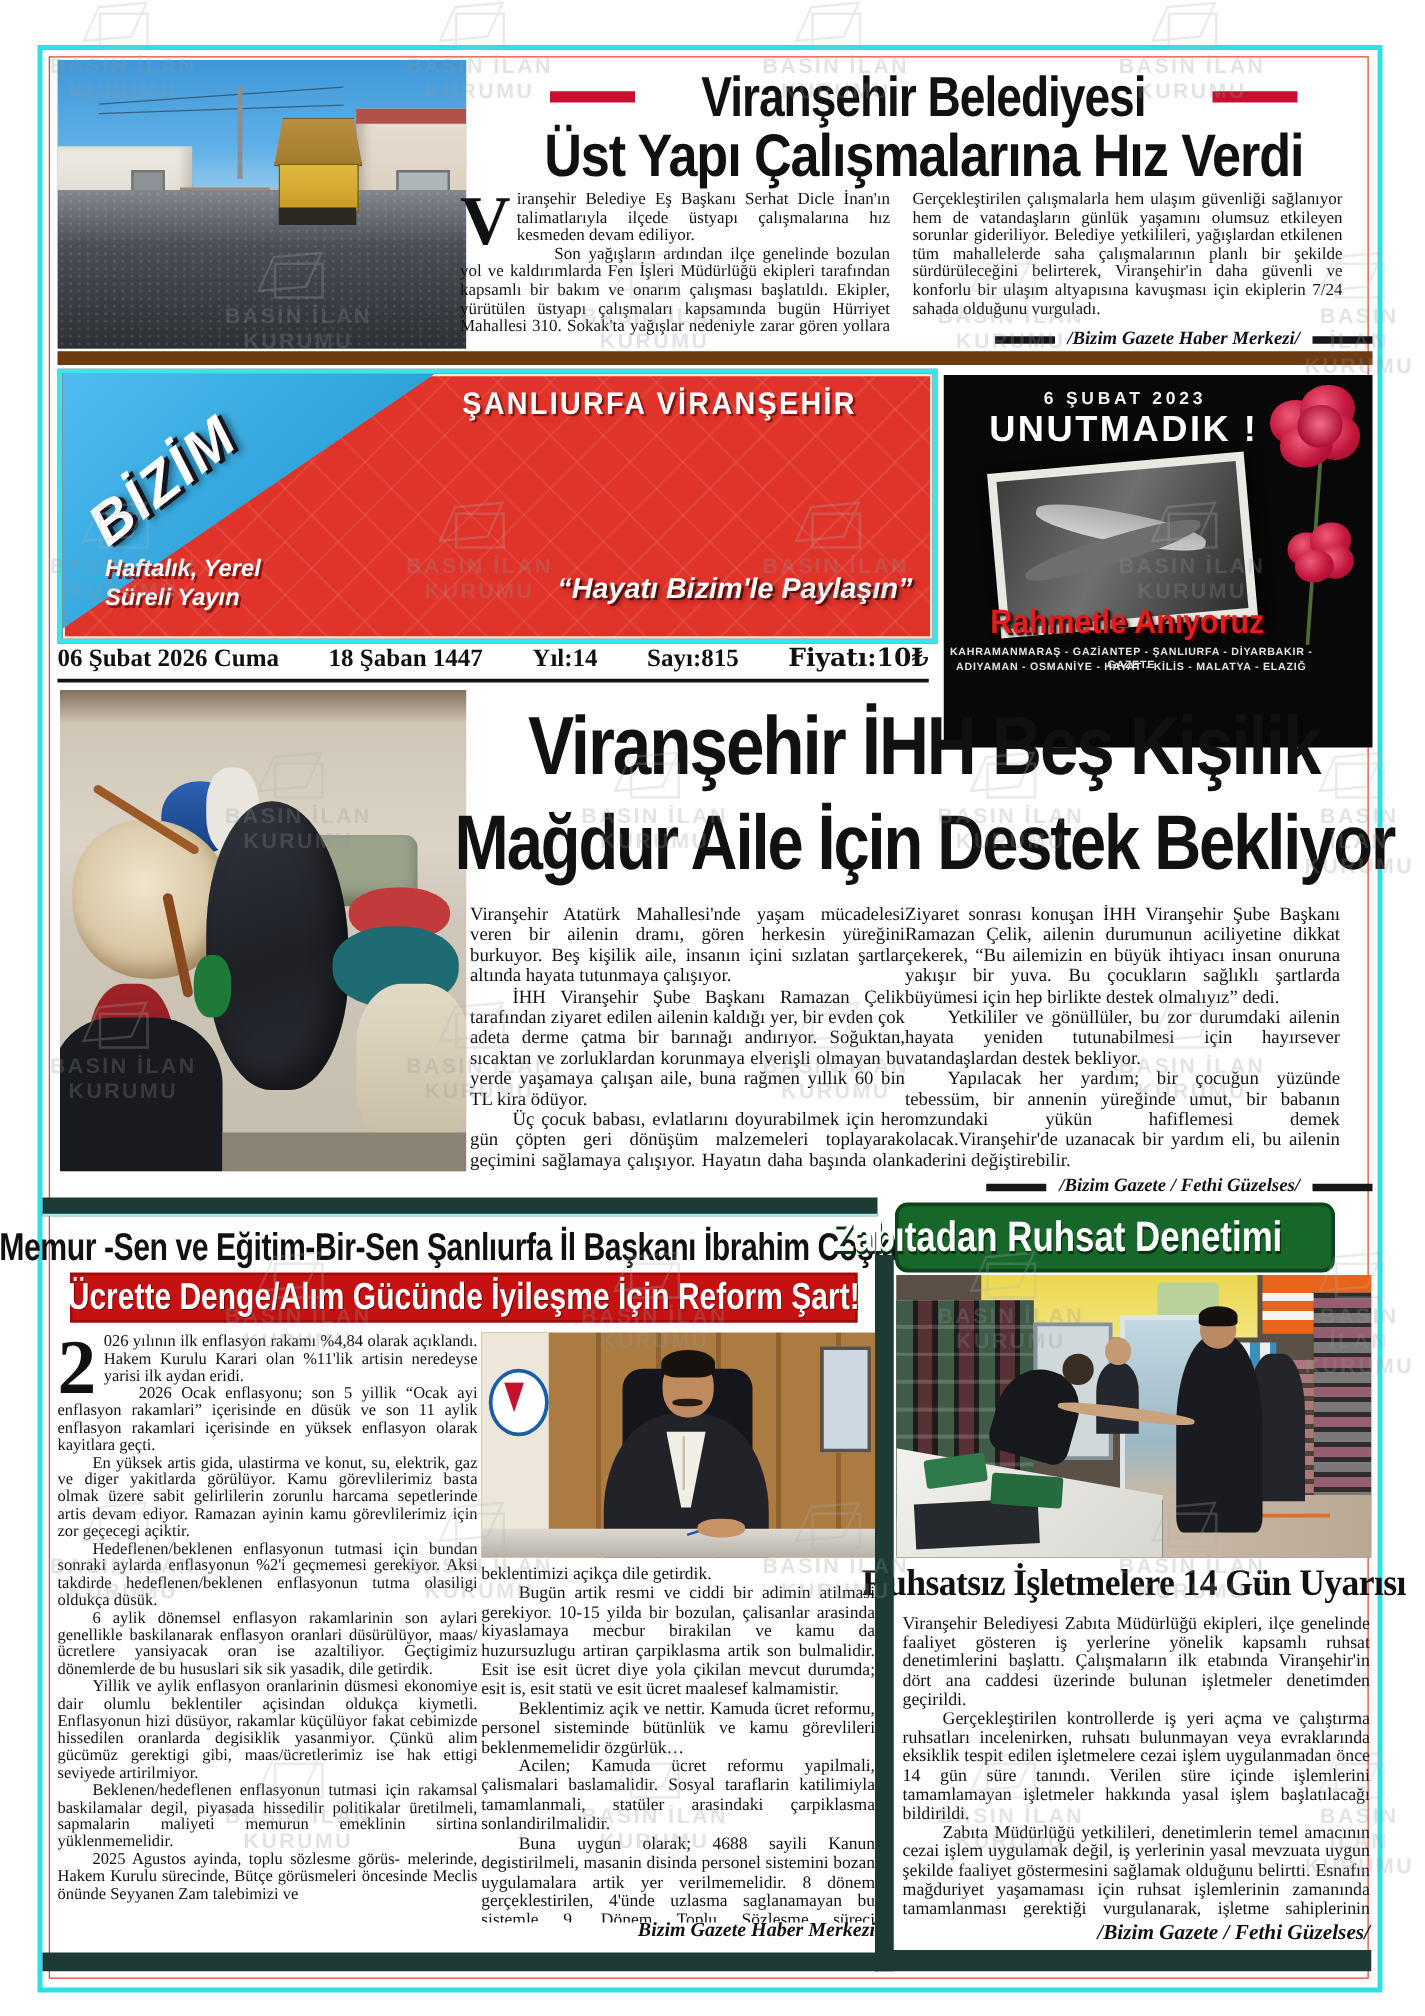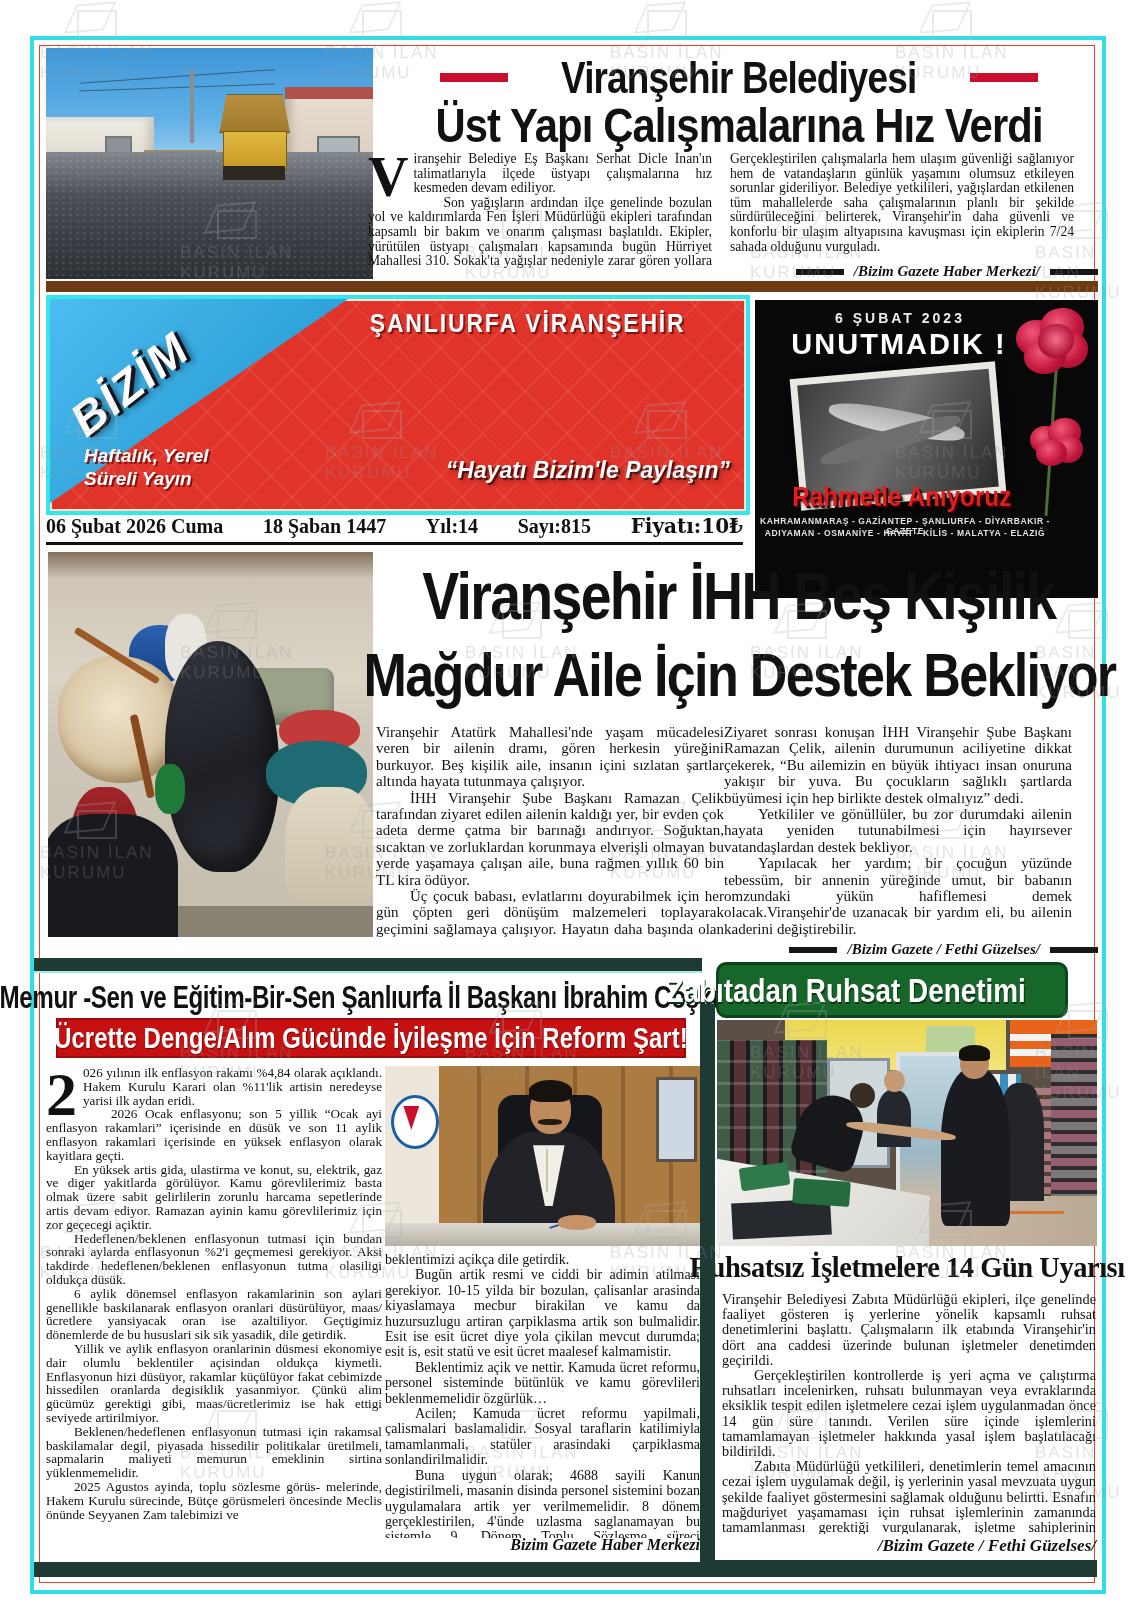--- a/index.html
+++ b/index.html
@@ -8,22 +8,22 @@
     background:#ffffff; font-family:"Liberation Serif", serif; color:#111;
   }
   .abs { position:absolute; }
 
   
   .frame-cyan { left:30px; top:36px; width:1068px; height:1550px; border:4px solid #2fdfe8; z-index:1; }
   .frame-red  { left:39px; top:45px; width:1054px; height:1536px; border:1px solid #e0452c; z-index:1; }
 
   
   #watermarks { left:0; top:0; width:1140px; height:1613px; z-index:40; pointer-events:none; opacity:.26; }
-  .wm { position:absolute; color:#8f979b; font-family:"Liberation Sans", sans-serif; font-weight:normal;
-        font-size:17px; letter-spacing:2px; }
+  .wm { position:absolute; color:#8f979b; font-family:"Liberation Sans", sans-serif; font-weight:bold;
+        font-size:17px; letter-spacing:2px; text-align:center; }
   .wm-cube { width:36px; height:25px; border:2px solid #aab2b6; margin:0 auto 4px auto; position:relative; }
   .wm-cube::before { content:""; position:absolute; left:-9px; top:-9px; width:100%; height:100%;
         border:2px solid #aab2b6; transform:skew(-24deg,-5deg); }
 
   
   .bar-brown { left:46px; top:281px; width:1052px; height:11px; background:#6e3a12; z-index:3; }
   .bar-teal-mid { left:34px; top:958px; width:668px; height:13px; background:#1d3a35; border-bottom:2px solid #9fe9ea; z-index:3; }
   .bar-teal-botleft { left:34px; top:1562px; width:668px; height:15px; background:#1d3a35; z-index:3; }
   .perm-vbar { left:700px; top:1004px; width:15px; height:573px; background:#1d3a35; z-index:3; }
   .perm-hbar { left:700px; top:1560px; width:397px; height:17px; background:#1d3a35; z-index:3; }

